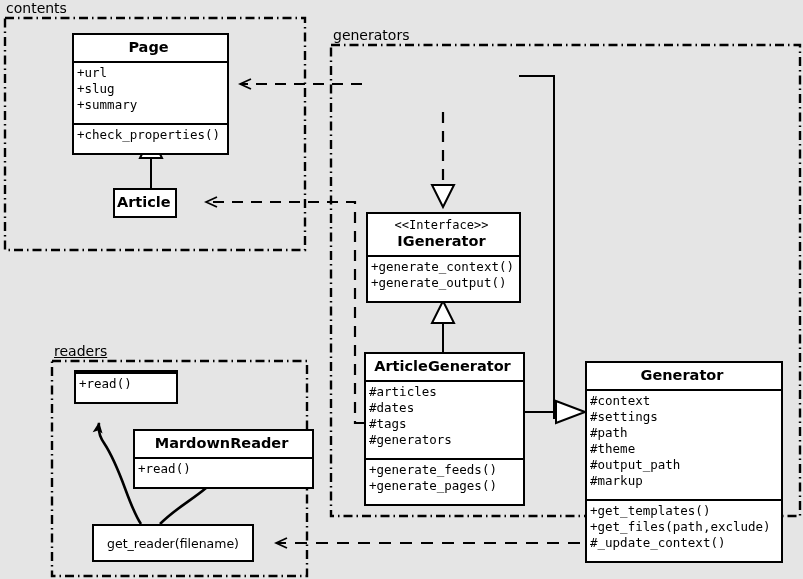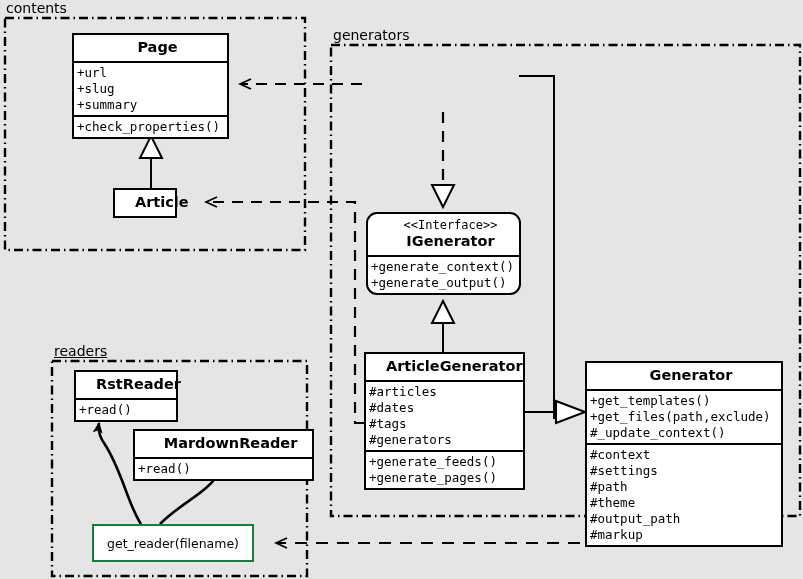--- a/index.html
+++ b/index.html
@@ -40,47 +40,47 @@
     box-sizing: border-box;
     border: 2px solid #000;
     background: #ffffff;
     z-index: 5;
   }
   .uml .name {
     text-align: center;
     font-family: "DejaVu Sans", sans-serif;
     font-weight: bold;
     font-size: 14.5px;
-    padding: 4px 6px 5px 20px;
+    padding: 4px 6px 5px 2px;
     color: #000;
     line-height: 1.15;
     white-space: nowrap;
   }
   .uml .stereo {
     display: block;
     font-family: "DejaVu Sans Mono", monospace;
     font-weight: normal;
     font-size: 12px;
     line-height: 1.25;
   }
   .uml .compartment {
     border-top: 2px solid #000;
-    padding: 2px 3px 2px 3px;
+    padding: 2px 3px 10px 3px;
   }
   .uml .compartment .row {
     font-family: "DejaVu Sans Mono", monospace;
     font-size: 12.5px;
     line-height: 16px;
     color: #000;
     white-space: nowrap;
   }
   .plain-box {
     position: absolute;
     box-sizing: border-box;
-    border: 2px solid #15803d;
+    border: 2px solid #000000;
     background: #ffffff;
     z-index: 5;
     display: flex;
     align-items: center;
     justify-content: center;
   }
   .plain-box .row {
     font-family: "DejaVu Sans", sans-serif;
     font-size: 12.5px;
     color: #000;
@@ -174,21 +174,21 @@
     <div class="compartment">
       <div class="row">+check_properties()</div>
     </div>
   </div>
 
   <div class="uml" style="left:113px; top:188px; width:64px;">
     <div class="name">Article</div>
   </div>
 
 
-  <div class="uml" style="left:366px; top:212px; width:155px;border-radius:11px;">
+  <div class="uml" style="left:366px; top:212px; width:155px;">
     <div class="name">
       <span class="stereo">&lt;&lt;Interface&gt;&gt;</span>
       <span>IGenerator</span>
     </div>
     <div class="compartment">
       <div class="row">+generate_context()</div>
       <div class="row">+generate_output()</div>
     </div>
   </div>
 
@@ -201,37 +201,36 @@
       <div class="row">#generators</div>
     </div>
     <div class="compartment">
       <div class="row">+generate_feeds()</div>
       <div class="row">+generate_pages()</div>
     </div>
   </div>
 
   <div class="uml" style="left:585px; top:321px; width:198px;margin-top:40px;">
     <div class="name">Generator</div>
-    <div class="compartment">
-      <div class="row">+get_templates()</div>
-      <div class="row">+get_files(path,exclude)</div>
-      <div class="row">#_update_context()</div>
-    </div>
     <div class="compartment">
       <div class="row">#context</div>
       <div class="row">#settings</div>
       <div class="row">#path</div>
       <div class="row">#theme</div>
       <div class="row">#output_path</div>
       <div class="row">#markup</div>
     </div>
+    <div class="compartment">
+      <div class="row">+get_templates()</div>
+      <div class="row">+get_files(path,exclude)</div>
+      <div class="row">#_update_context()</div>
+    </div>
   </div>
 
   <div class="uml" style="left:74px; top:370px; width:104px;">
-    <div class="name">RstReader</div>
     <div class="compartment">
       <div class="row">+read()</div>
     </div>
   </div>
 
   <div class="uml" style="left:133px; top:429px; width:181px;">
     <div class="name">MardownReader</div>
     <div class="compartment">
       <div class="row">+read()</div>
     </div>

